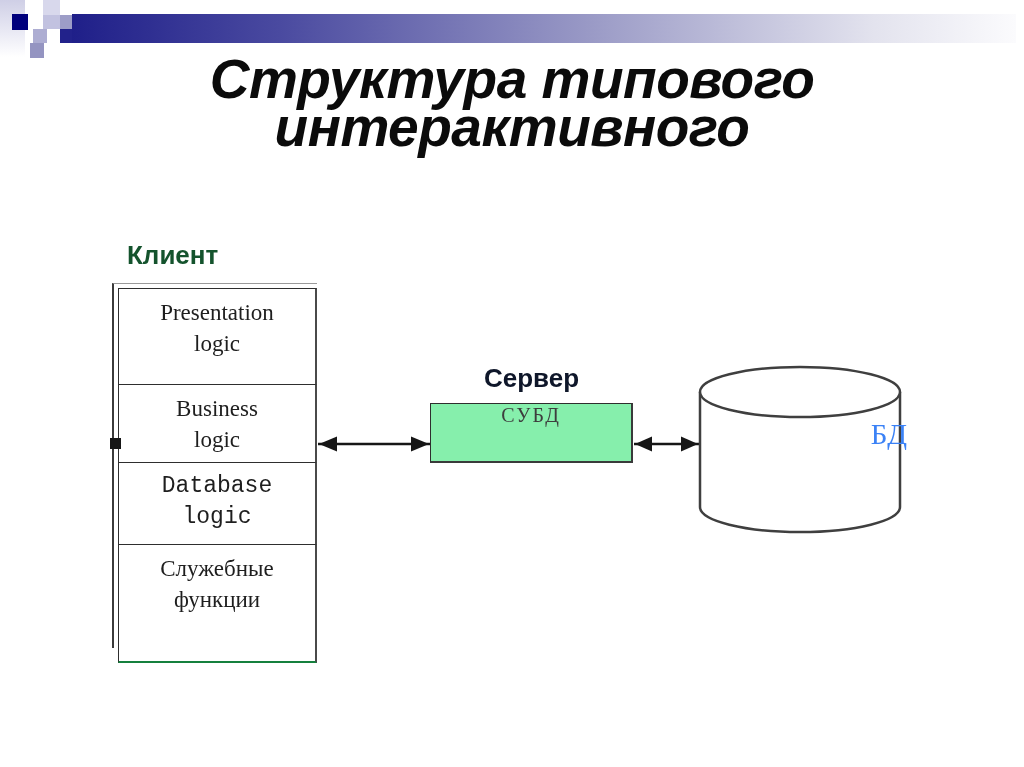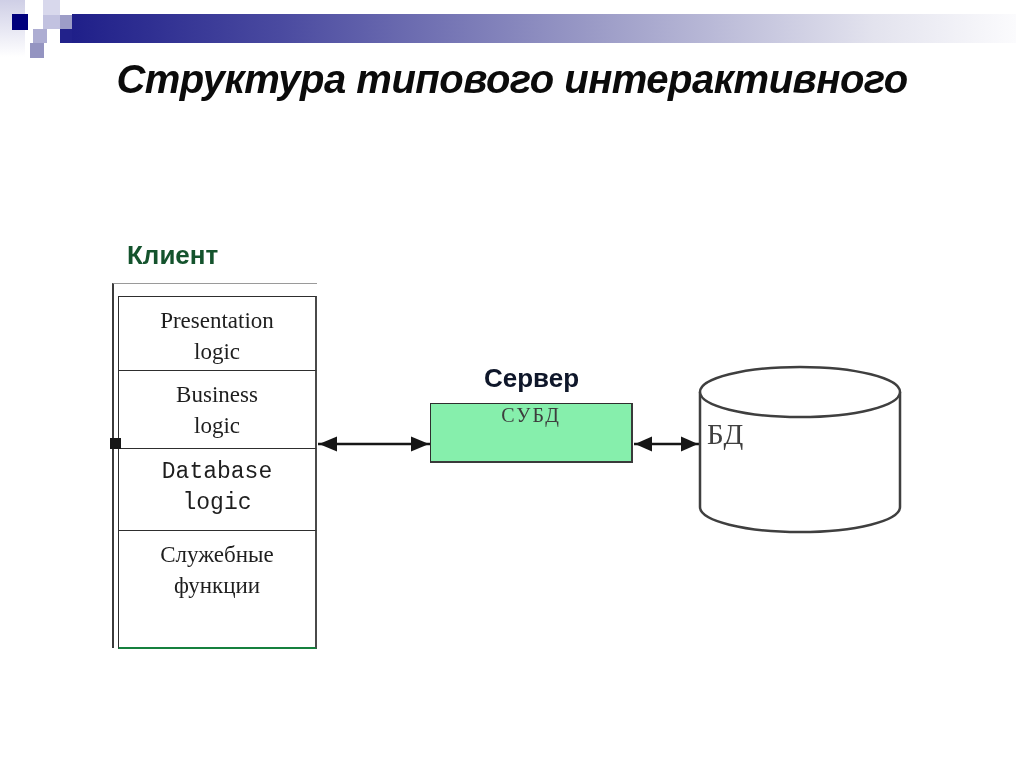--- a/index.html
+++ b/index.html
@@ -29,21 +29,21 @@
   .sq-c { left:60px; top:15px; width:12px; height:14px; background:#9d9dc7; }
   .sq-d { left:33px; top:29px; width:14px; height:14px; background:#adadd2; }
   .sq-e { left:30px; top:43px; width:14px; height:15px; background:#9494c1; }
 
   
   .slide-title {
     position:absolute; left:0; right:0; top:55px;
     text-align:center;
     font-family:"Liberation Sans", sans-serif;
     font-style:italic; font-weight:bold;
-    font-size:40px; line-height:48px;
+    font-size:55px; line-height:48px;
     color:#0b0b0b;
     letter-spacing:-0.5px;
   }
 
   
   .lbl-client {
     position:absolute; left:127px; top:240px;
     font-weight:bold; font-size:26px; color:#14532d;
   }
   .lbl-server {
@@ -63,43 +63,43 @@
     border:1px solid #2e2e2e;
     border-right:2px solid #4a4a4a;
     margin-top:-1px;
     background:#ffffff;
     text-align:center;
     font-family:"Liberation Serif", serif;
     font-size:23px; line-height:31px; color:#1e1e1e;
     white-space:pre-line;
     padding-top:8px;
   }
-  .layer-box.h1 { height:75px; margin-top:8px; }
+  .layer-box.h1 { height:97px; margin-top:0; }
   .layer-box.h2 { height:79px;text-align:center; }
   .layer-box.h3 { height:83px;font-family:Liberation Mono, monospace; }
   .layer-box.h4 { height:119px; border-bottom:2px solid #15803d; }
 
   
   .dbms-box {
     position:absolute; left:430px; top:403px; width:203px; height:60px;
     border:1px solid #2e2e2e;
     border-right:2px solid #3a3a3a;
     border-bottom:2px solid #3a3a3a;
     background:#86efac;
     display:flex; align-items:flex-start; justify-content:center;
     font-family:"Liberation Serif", serif;
     font-size:20px; letter-spacing:2px; color:#3d3d3d;
   }
 
   
   .db-label {
     position:absolute; left:707px; top:418px; width:201px;
-    text-align:left;
+    text-align:right;
     font-family:"Liberation Serif", serif;
-    font-size:29px; color:#404040; letter-spacing:1px;
+    font-size:29px; color:#3b82f6; letter-spacing:1px;
   }
 
   
   .overlay {
     position:absolute; left:0; top:0; width:1024px; height:767px;
     pointer-events:none;
   }
 </style>
 </head>
 <body>

